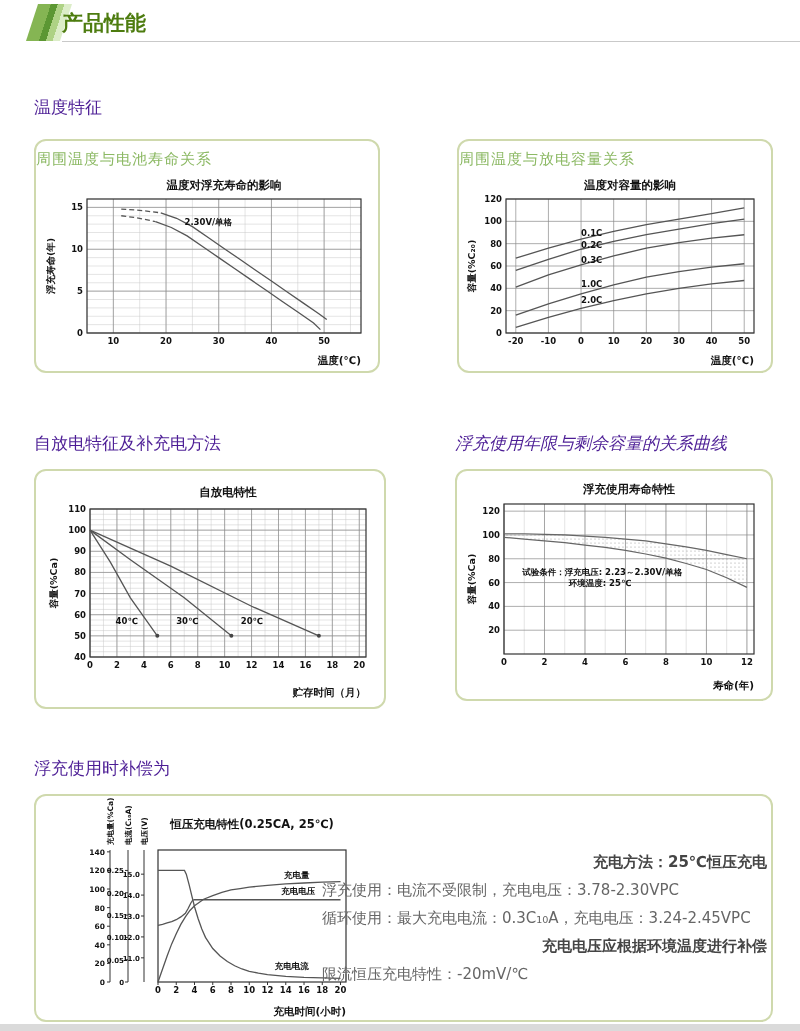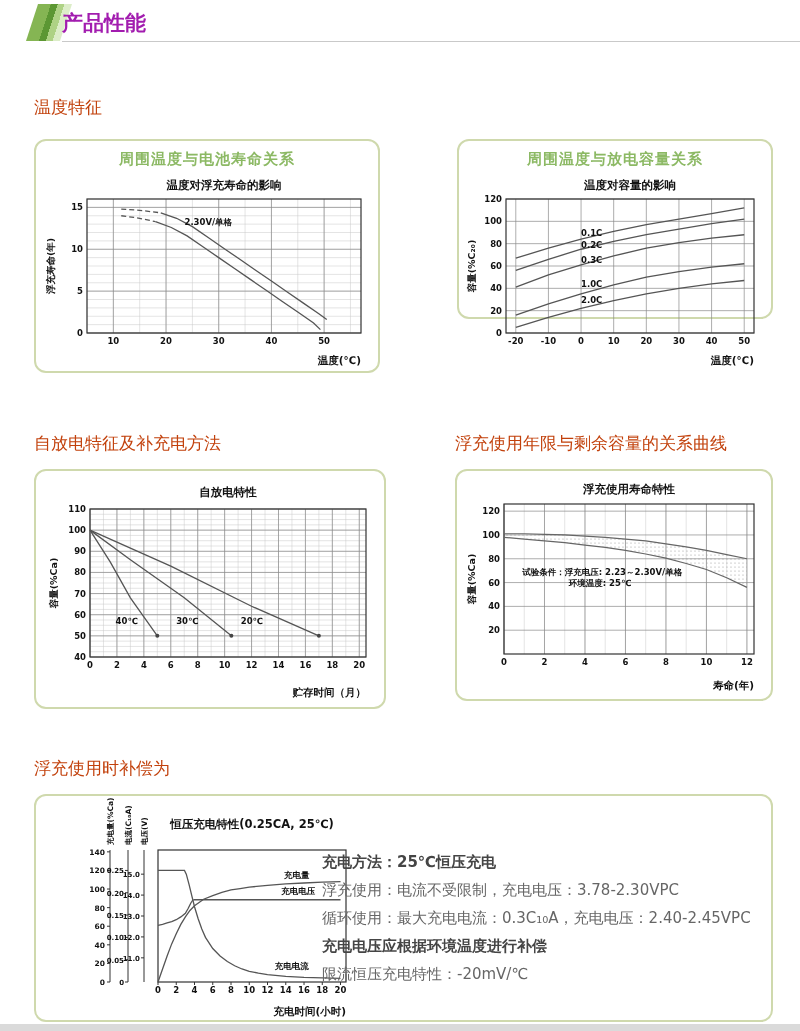--- a/index.html
+++ b/index.html
@@ -1,42 +1,42 @@
 <!DOCTYPE html>
 <html><head>
 <meta charset="utf-8">
 <style>
   html,body{margin:0;padding:0;background:#fff;}
   .page{position:relative;width:800px;height:1031px;background:#ffffff;overflow:hidden;
         font-family:"DejaVu Sans","Liberation Sans",sans-serif;}
   .logo{position:absolute;left:26px;top:4px;width:34px;height:37px;
         transform:skewX(-18deg);transform-origin:bottom left;
         background:linear-gradient(90deg,#85b553 0 38%,#5c9733 38% 58%,#aed285 58% 78%,#dcedc8 78% 100%);}
-  .header-title{position:absolute;left:62px;top:9px;font-size:21px;font-weight:700;color:#a21caf;margin:0;}
+  .header-title{position:absolute;left:62px;top:9px;font-size:21px;font-weight:700;color:#4d7c0f;margin:0;}
   .header-line{position:absolute;left:62px;top:41px;right:0;height:1px;background:#c9c9c9;}
-  .sec{position:absolute;font-size:17px;color:#c2410c;font-weight:400;margin:0;}
+  .sec{position:absolute;font-size:17px;color:#4c1d95;font-weight:400;margin:0;}
   .sec.s1{left:34px;top:96px;}
   .sec.s2l{left:34px;top:432px;}
-  .sec.s2r{left:455px;top:432px;}
+  .sec.s2r{left:455px;top:432px;font-style:italic;}
   .sec.s3{left:34px;top:757px;}
   .card{position:absolute;border:2px solid #cfd9ad;border-radius:12px;background:#fff;box-sizing:border-box;}
   .c1{left:34px;top:139px;width:346px;height:234px;}
-  .c2{left:457px;top:139px;width:316px;height:180px;}
+  .c2{left:457px;top:139px;width:316px;height:234px;}
   .c3{left:34px;top:469px;width:352px;height:240px;}
   .c4{left:455px;top:469px;width:318px;height:232px;}
   .c5{left:34px;top:794px;width:739px;height:228px;}
-  .card-title{text-align:center;margin-top:9px;font-size:15px;font-weight:700;color:#8cb964;letter-spacing:1px;}
+  .card-title{margin-top:9px;font-size:15px;font-weight:400;color:#8cb964;letter-spacing:1px;}
   svg{display:block;position:absolute;}
   svg text{font-family:"DejaVu Sans","Liberation Sans",sans-serif;}
   .svg1{left:5px;top:32px;}  .svg2{left:3px;top:32px;}
   .svg3{left:8px;top:8px;}   .svg4{left:5px;top:7px;}
   .svg5{left:22px;top:2px;}
   .charge-text{position:absolute;left:286px;top:52px;width:445px;font-size:15px;color:#666;}
   .charge-text .ln{line-height:28px;}
-  .charge-text .b{font-weight:700;color:#454545;}
+  .charge-text .b{font-weight:700;color:#454545;text-align:right;}
   .charge-text .gap{margin-top:0;}
   .bottom-strip{position:absolute;left:0;top:1024px;width:800px;height:7px;background:#dadada;}
 </style>
 </head>
 <body>
 
 <div class="page">
 
   <div class="logo"></div>
   <h1 class="header-title">产品性能</h1>
@@ -408,20 +408,20 @@
           <text x="225.94174757281553" y="79.88732394366198" font-size="8.5" text-anchor="start" fill="#111" font-weight="700">充电量</text>
           <text x="223.20388349514562" y="95.69014084507042" font-size="8.5" text-anchor="start" fill="#111" font-weight="700">充电电压</text>
           <text x="216.81553398058253" y="170.98591549295776" font-size="8.5" text-anchor="start" fill="#111" font-weight="700">充电电流</text>
           <text x="194" y="30" font-size="11.5" text-anchor="middle" fill="#111" font-weight="700">恒压充电特性(0.25CA, 25℃)</text>
           <text x="288" y="217" font-size="10.5" text-anchor="end" fill="#111" font-weight="700">充电时间(小时)</text>
         </g>
       </svg>
     <div class="charge-text">
       <div class="ln b">充电方法：25℃恒压充电</div>
       <div class="ln">浮充使用：电流不受限制，充电电压：3.78-2.30VPC</div>
-      <div class="ln">循环使用：最大充电电流：0.3C₁₀A，充电电压：2.40-2.45VPC</div>
+      <div class="ln">循环使用：最大充电电流：0.3C₁₀A，充电电压：3.24-2.45VPC</div>
       <div class="ln b gap">充电电压应根据环境温度进行补偿</div>
       <div class="ln">限流恒压充电特性：-20mV/℃</div>
     </div>
   </div>
 
   <div class="bottom-strip"></div>
 </div>
 
 </body></html>

